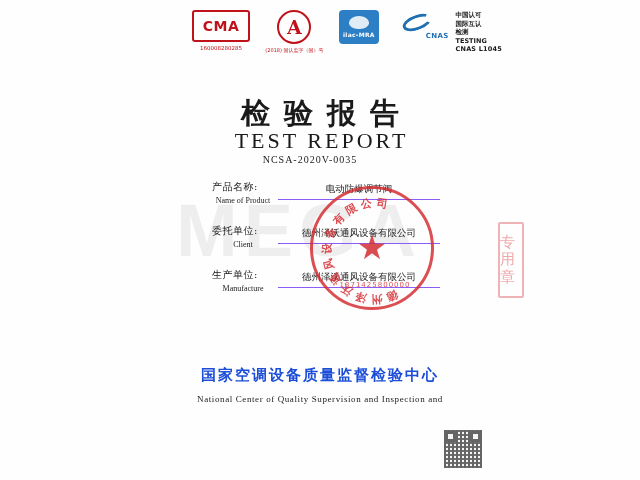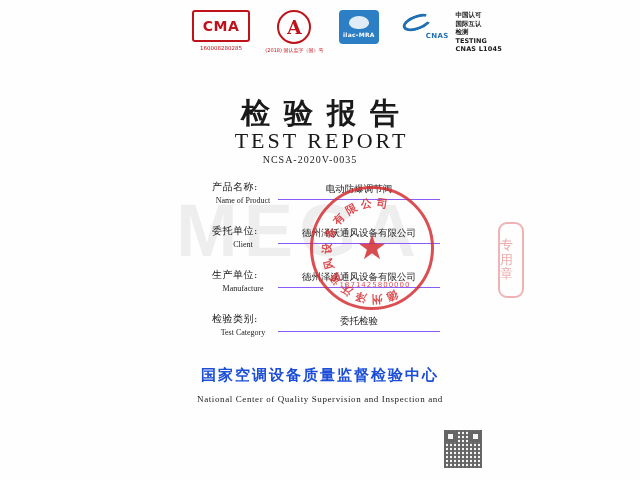--- a/index.html
+++ b/index.html
@@ -326,27 +326,27 @@
   }
 
   
   .side-seal {
     position: absolute;
     left: 498px;
     top: 222px;
     width: 22px;
     height: 72px;
     border: 2px solid rgba(212,40,45,0.35);
-    border-radius: 9px;
+    border-radius: 2px;
     display: flex;
     flex-direction: column;
     align-items: center;
     justify-content: center;
     font-family: "DejaVu Serif", serif;
-    font-size: 13px;
+    font-size: 15px;
     color: rgba(212,40,45,0.40);
     line-height: 1.15;
     letter-spacing: 0;
     pointer-events: none;
   }
 
   
   .footer {
     position: absolute;
     top: 366px;
@@ -470,27 +470,20 @@
     </div>
 
     <div class="field-row">
       <div class="field-label">
         <div class="label-cn">生产单位:</div>
         <div class="label-en">Manufacture</div>
       </div>
       <div class="field-value">德州泽沃通风设备有限公司</div>
     </div>
 
-    <div class="field-row">
-      <div class="field-label">
-        <div class="label-cn">检验类别:</div>
-        <div class="label-en">Test Category</div>
-      </div>
-      <div class="field-value">委托检验</div>
-    </div>
 
   </div>
 
   <div class="seal">
     <div class="seal-top-text">
 
     <span style="transform: rotate(-201.25deg) translate(0px, -48px) rotate(0deg) translate(-50%, -50%); transform-origin: 0px 0px;">德</span>
         <span style="transform: rotate(-182.159deg) translate(0px, -48px) rotate(0deg) translate(-50%, -50%); transform-origin: 0px 0px;">州</span>
         <span style="transform: rotate(-163.068deg) translate(0px, -48px) rotate(0deg) translate(-50%, -50%); transform-origin: 0px 0px;">泽</span>
         <span style="transform: rotate(-143.977deg) translate(0px, -48px) rotate(0deg) translate(-50%, -50%); transform-origin: 0px 0px;">沃</span>

